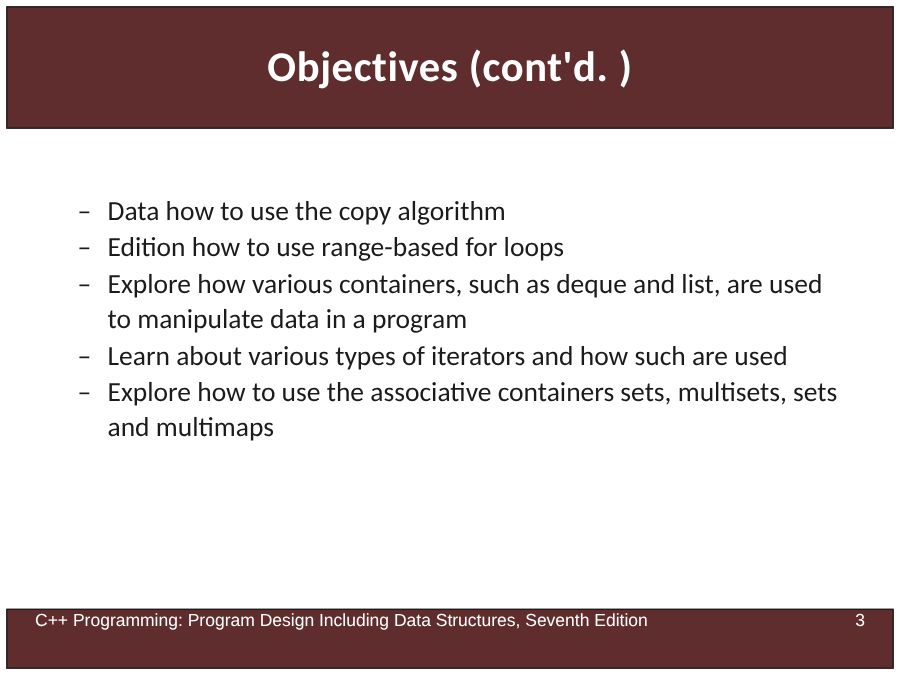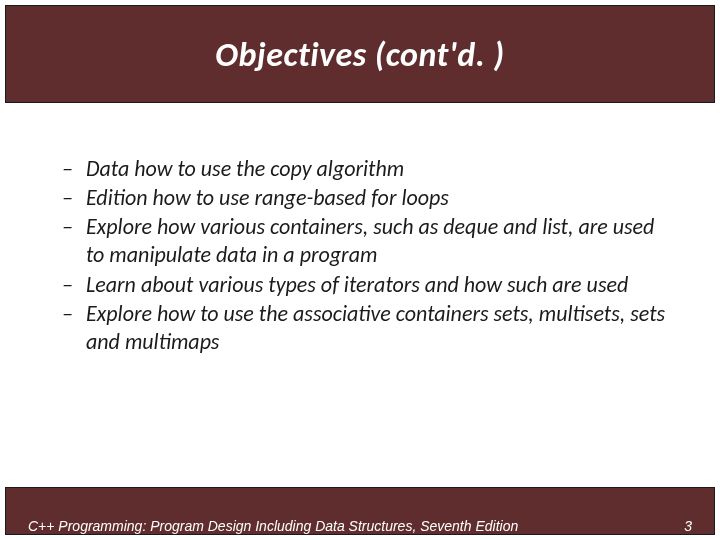--- a/index.html
+++ b/index.html
@@ -7,21 +7,20 @@
   body {
     font-family: Calibri, "Segoe UI", Arial, sans-serif;
     background: #ffffff;
     position: relative;
   }
   .slide {
     width: 720px;
     height: 540px;
     position: relative;
     background: #ffffff;
-    font-style: italic;
   }
   .title-band {
     position: absolute;
     top: 5px;
     left: 5px;
     right: 5px;
     height: 98px;
     background: #5f2d2d;
     border: 1px solid #1b1b1b;
     display: flex;
@@ -62,21 +61,21 @@
   }
   .footer {
     position: absolute;
     left: 5px;
     right: 5px;
     bottom: 5px;
     height: 48px;
     background: #5f2d2d;
     border: 1px solid #1b1b1b;
     display: flex;
-    align-items: flex-end;
+    align-items: flex-start;
     justify-content: space-between;
     padding: 0 22px 0 22px;
   }
   .footer-left {
     color: #ffffff;
     font-family: Arial, Helvetica, sans-serif;
     font-size: 14px;
   }
   .footer-right {
     color: #ffffff;

